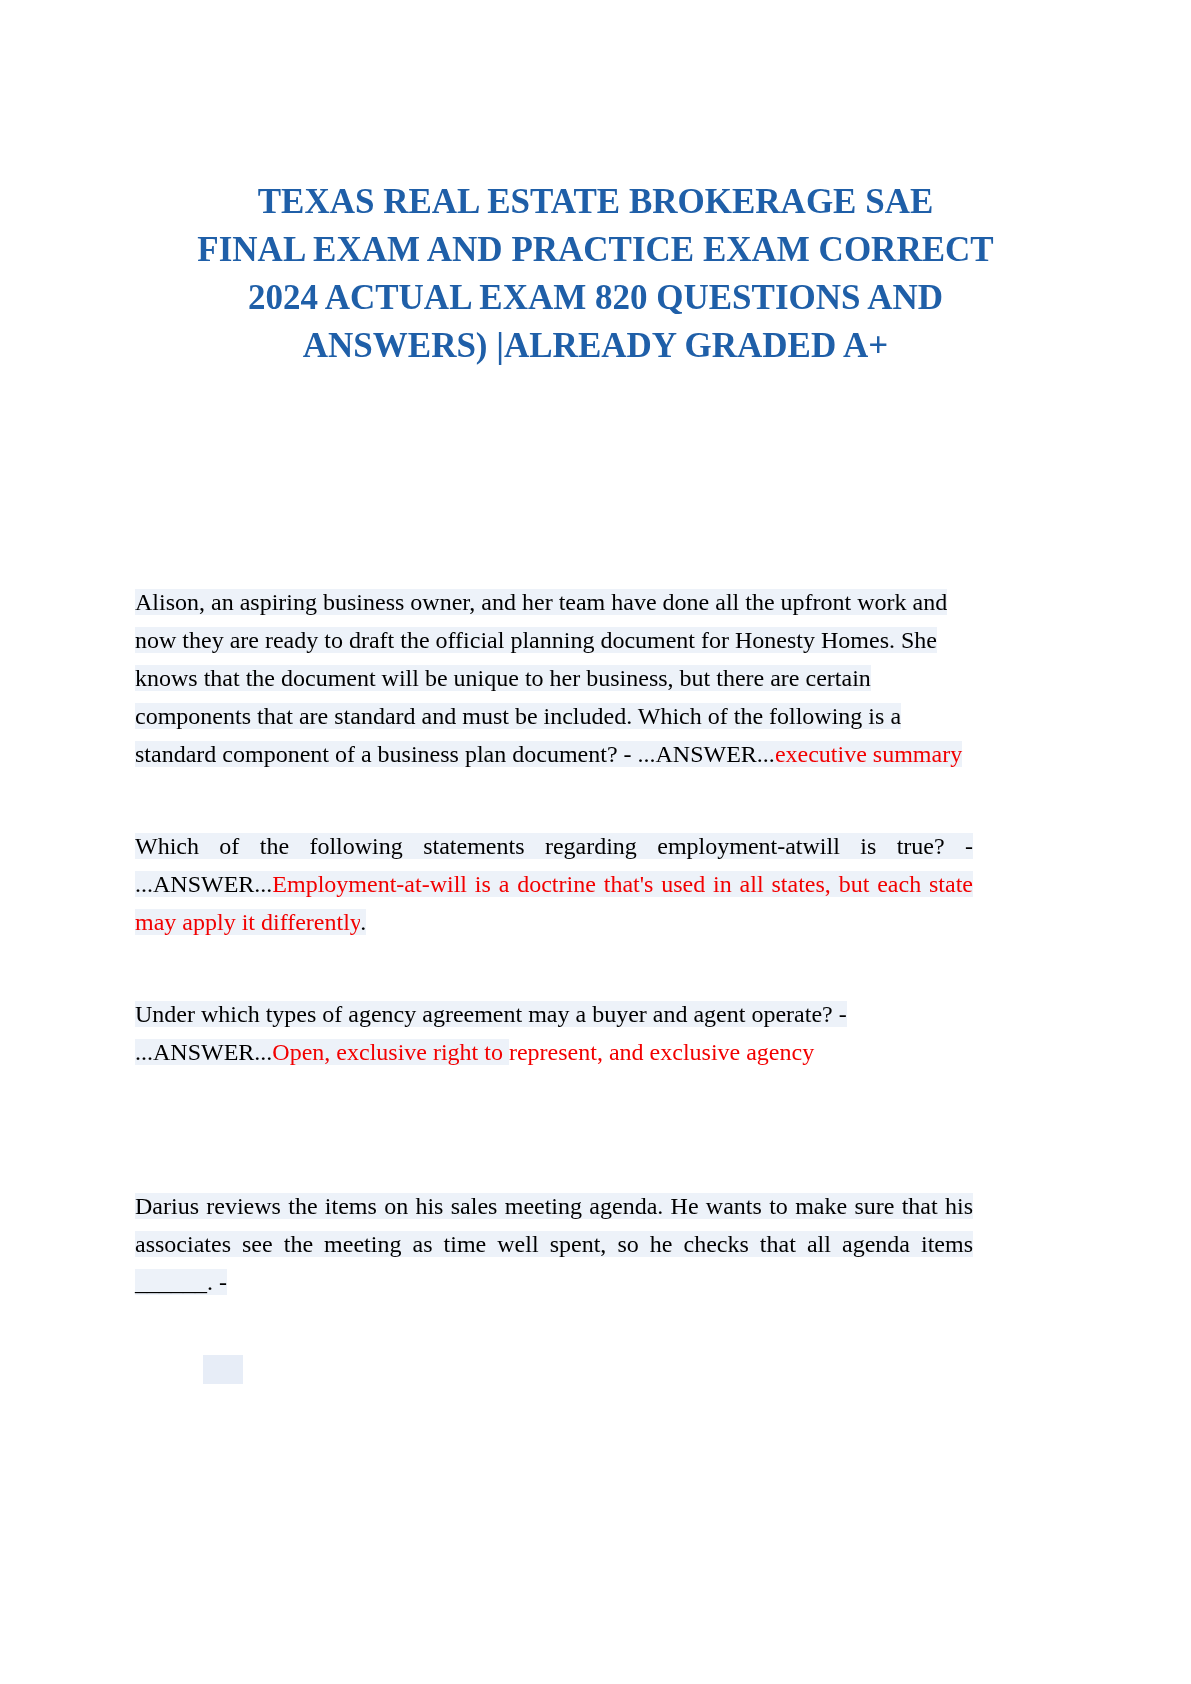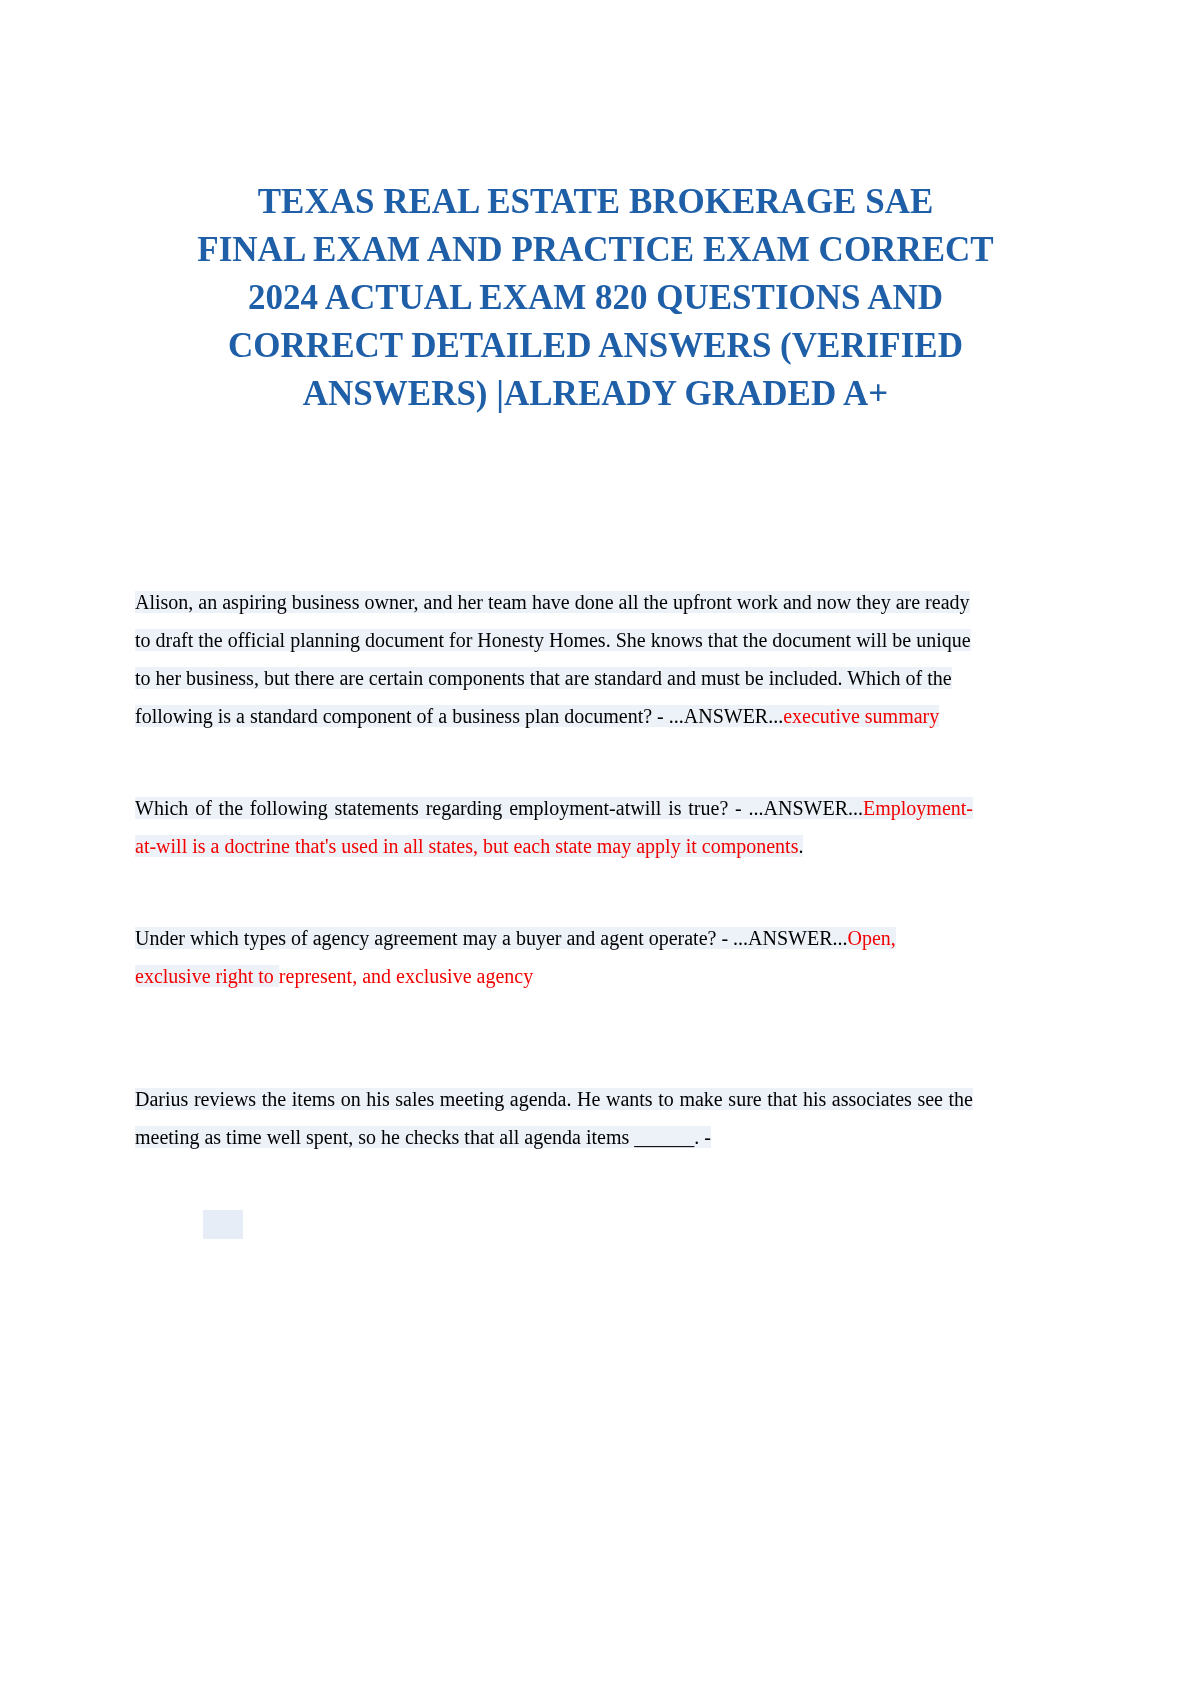--- a/index.html
+++ b/index.html
@@ -29,55 +29,54 @@
     font-size: 35px;
     line-height: 48px;
     color: #1F5FA8;
   }
   .title-line { display: block; }
   .doc-body {
     position: absolute;
     top: 583px;
     left: 135px;
     width: 838px;
-    font-size: 20px;
+    font-size: 24px;
     line-height: 38px;
   }
   p.qa {
     margin: 0 0 54px 0;
   }
   p.qa.justify { text-align: justify; }
-  p.qa.big-gap { margin-top: 85px; }
+  p.qa.big-gap { margin-top: 116px; }
   .hl { background-color: #EDF2F9; }
   .ans { color: #F20000; }
   .blank-hl {
     width: 40px;
     height: 29px;
     background-color: #E7EDF7;
     margin: 30px 0 0 68px;
   }
 </style>
 </head>
 <body>
 
 <div class="page">
 
   <h1 class="doc-title">
     <span class="title-line">TEXAS REAL ESTATE BROKERAGE SAE</span>
     <span class="title-line">FINAL EXAM AND PRACTICE EXAM CORRECT</span>
     <span class="title-line">2024 ACTUAL EXAM 820 QUESTIONS AND</span>
-    <span class="title-line">CORRECT DETAILED ANSWERS (VERIFIED</span>
     <span class="title-line">ANSWERS) |ALREADY GRADED A+</span>
   </h1>
 
   <div class="doc-body">
 
     <p class="qa"><span class="hl">Alison, an aspiring business owner, and her team have done all the upfront work and now they are ready to draft the official planning document for Honesty Homes. She knows that the document will be unique to her business, but there are certain components that are standard and must be included. Which of the following is a standard component of a business plan document? - ...ANSWER...</span><span class="hl ans">executive summary</span></p>
 
-    <p class="qa justify"><span class="hl">Which of the following statements regarding employment-atwill is true? - ...ANSWER...</span><span class="hl ans">Employment-at-will is a doctrine that's used in all states, but each state may apply it components</span><span class="hl">.</span></p>
+    <p class="qa justify"><span class="hl">Which of the following statements regarding employment-atwill is true? - ...ANSWER...</span><span class="hl ans">Employment-at-will is a doctrine that's used in all states, but each state may apply it differently</span><span class="hl">.</span></p>
 
     <p class="qa"><span class="hl">Under which types of agency agreement may a buyer and agent operate? - ...ANSWER...</span><span class="hl ans">Open, exclusive right to </span><span class="ans">represent, and exclusive agency</span></p>
 
     <p class="qa justify big-gap"><span class="hl">Darius reviews the items on his sales meeting agenda. He wants to make sure that his associates see the meeting as time well spent, so he checks that all agenda items ______. -</span></p>
 
     <div class="blank-hl"></div>
 
   </div>
 
 </div>

